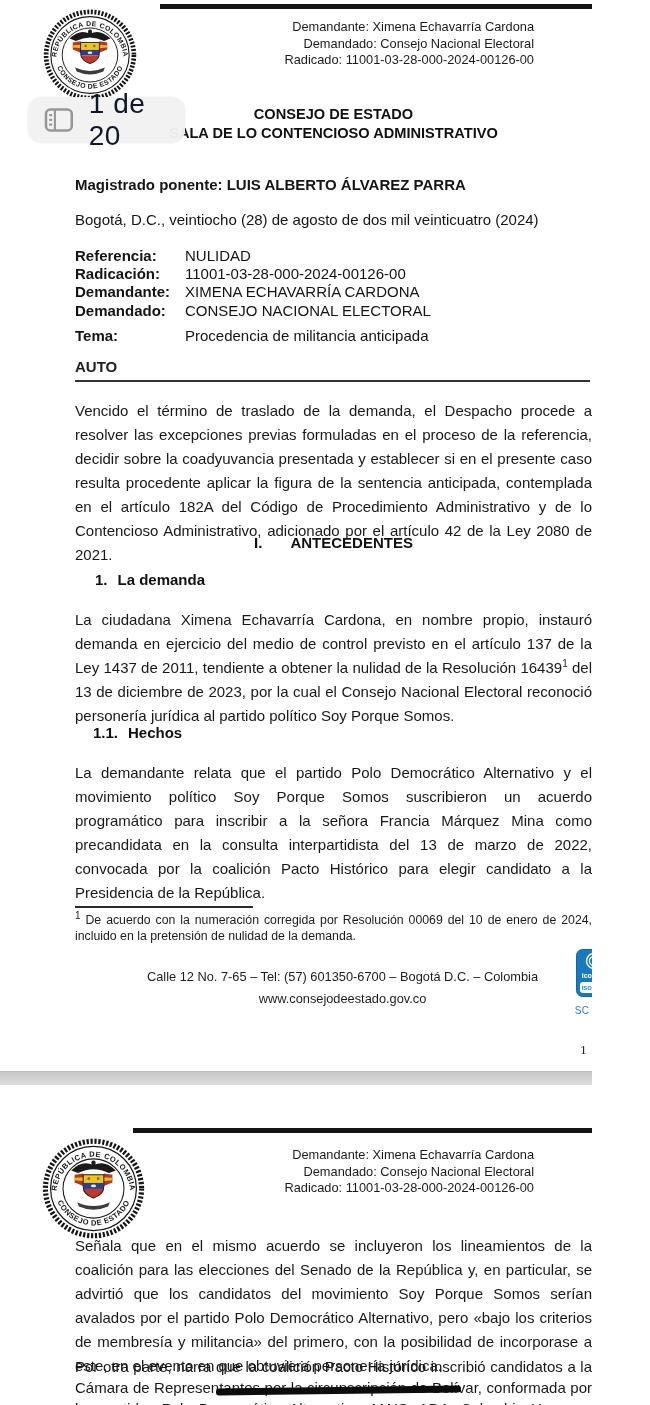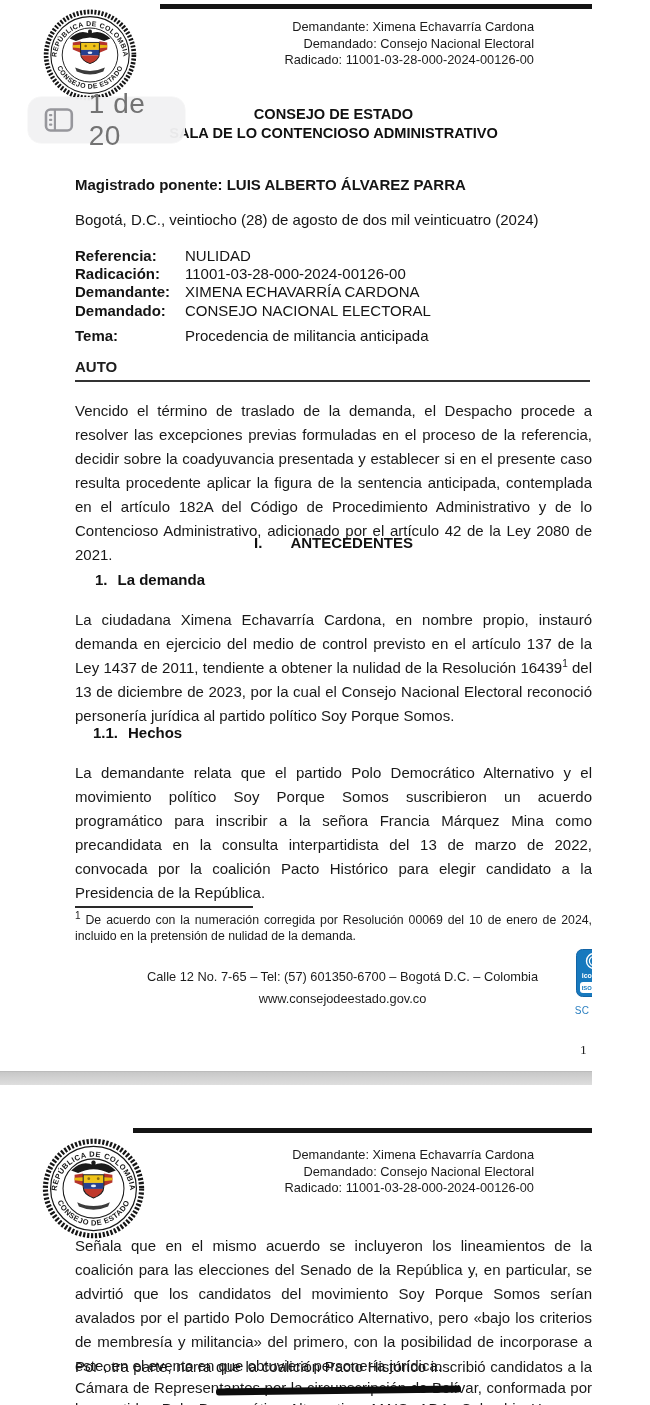--- a/index.html
+++ b/index.html
@@ -37,21 +37,21 @@
   .cert-code{position:absolute;font-size:10px;color:#2b7fc0;letter-spacing:0.3px;}
   
   .page-gap{position:absolute;left:0;width:650px;top:1071px;height:13px;
     background:linear-gradient(to bottom,#c7c7c7,#dedede);border-top:1px solid #bbbbbb;}
   
   .pill{
     position:absolute;left:28px;top:97px;width:157px;height:46px;border-radius:13px;
     background:rgba(241,241,243,0.96);box-shadow:0 0 0 0.5px rgba(0,0,0,0.05);
     display:flex;align-items:center;padding-left:16px;gap:15px;box-sizing:border-box;z-index:40;
   }
-  .pill-label{font-size:28px;color:#737373;font-weight:400;letter-spacing:0.5px;}
+  .pill-label{font-size:28px;color:#0f172a;font-weight:400;letter-spacing:0.5px;}
   .scroll-thumb{position:absolute;left:641px;top:83px;width:7px;height:75px;border-radius:4px;background:#a6a6a6;z-index:41;}
   .seal{position:absolute;}
   svg text{font-family:"Liberation Sans", sans-serif;}
 </style>
 </head>
 <body>
 
 <div id="screen">
 
   <svg width="0" height="0" style="position:absolute" aria-hidden="true">

